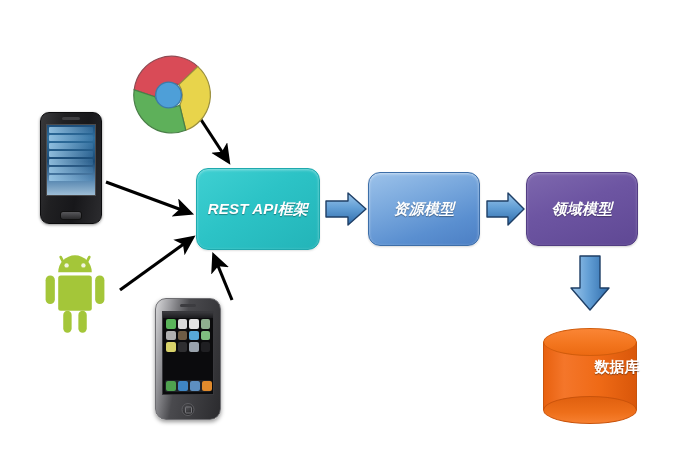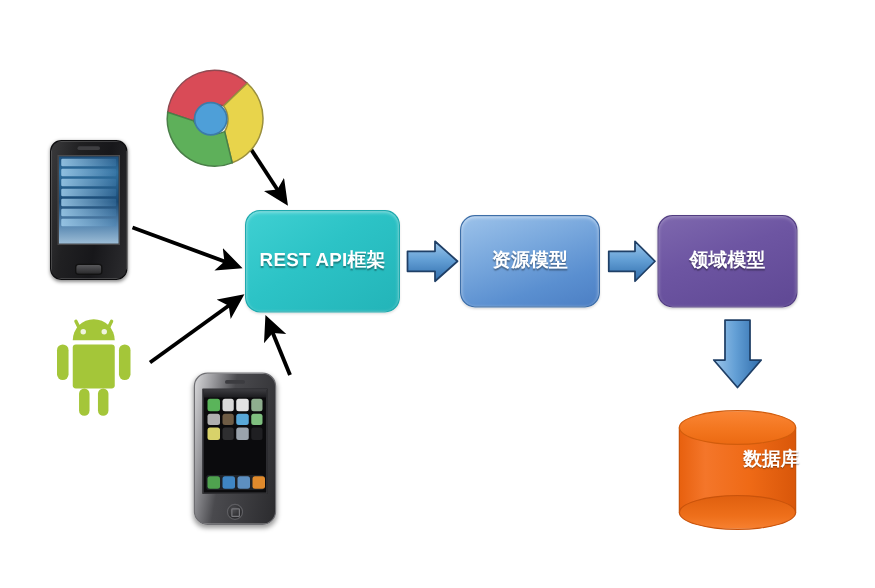--- a/index.html
+++ b/index.html
@@ -36,20 +36,21 @@
     justify-content: center;
     text-align: center;
     border-radius: 12px;
     box-sizing: border-box;
     color: #ffffff;
     font-weight: bold;
     line-height: 1.18;
     letter-spacing: .2px;
     text-shadow: 0 1px 1px rgba(0,0,0,.35);
     padding: 4px 8px;
+    font-style: italic;
   }
 
   #box-rest {
     left: 196px; top: 168px;
     width: 124px; height: 82px;
     font-size: 15px;
     background: linear-gradient(145deg,#3fd0d2 0%, #2cc3c6 45%, #23b4b8 100%);
     border: 1px solid #1fa9ad;
     box-shadow: inset 0 1px 3px rgba(255,255,255,.45), 0 1px 2px rgba(0,0,0,.12);
   }

